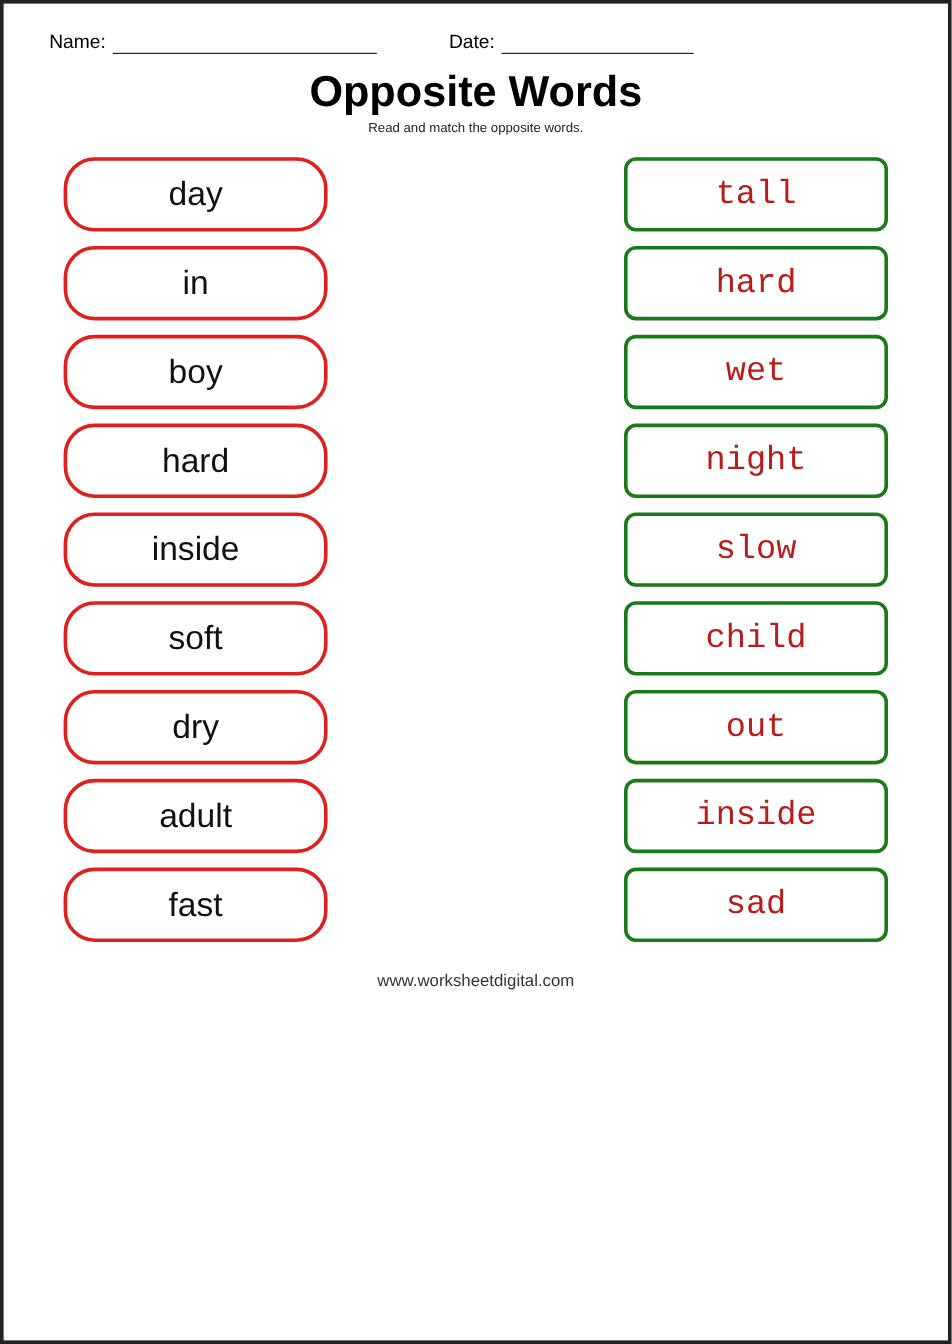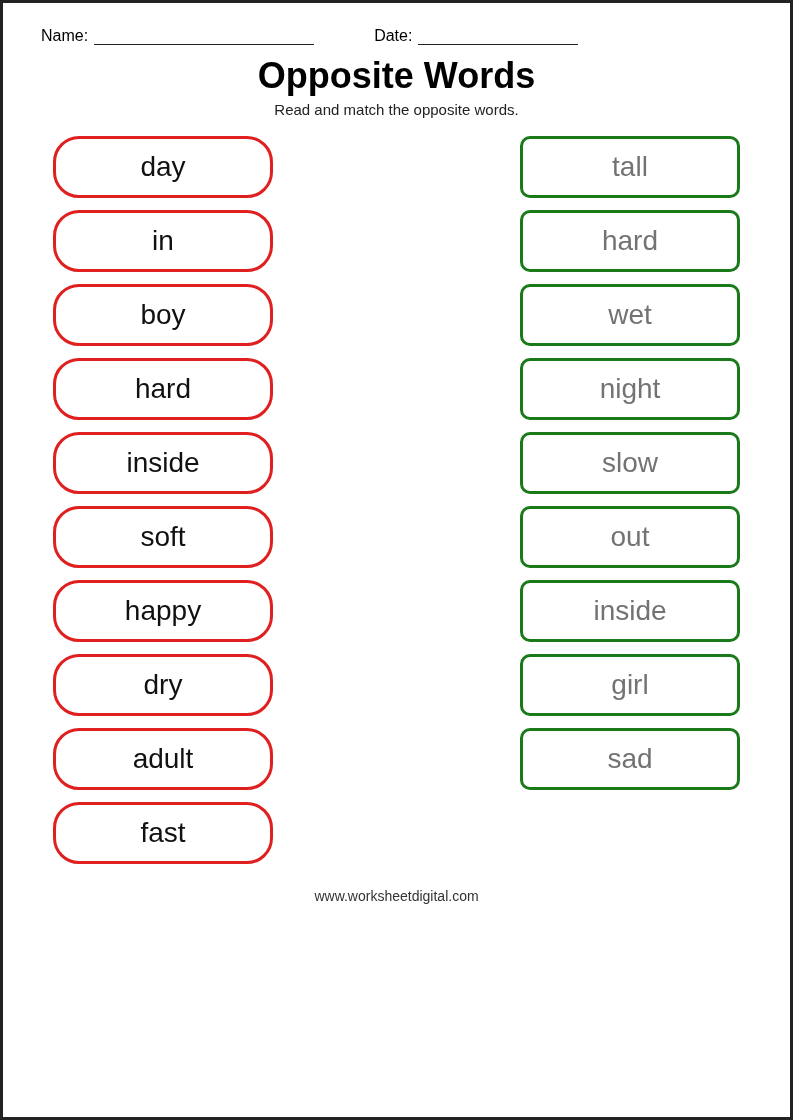--- a/index.html
+++ b/index.html
@@ -42,21 +42,21 @@
       height: 18px;
     }
     .title {
       font-size: 36px;
       font-weight: bold;
       font-family: Arial Black, Arial, sans-serif;
       margin-bottom: 4px;
       text-align: right;
     }
     .subtitle {
-      font-size: 15px;
+      font-size: 11px;
       font-family: Arial, sans-serif;
       margin-bottom: 18px;
       text-align: left;
       color: #222;
     }
     .words-container {
       width: 100%;
       display: flex;
       justify-content: space-between;
       align-items: flex-start;
@@ -80,21 +80,22 @@
       min-height: 62px;
       background: #fff;
     }
     .word-box.red {
       border-color: #e02020;
       color: #111;
       border-radius: 26px;
     }
     .word-box.green {
       border-color: #1a7a1a;
-      color: #737373;
+      color: #b91c1c;
+      font-family: Liberation Mono, monospace;
     }
     .footer {
       margin-top: 24px;
       font-size: 14px;
       color: #333;
       font-family: Liberation Sans, sans-serif;
       text-align: center;
     }
   </style>
 </head>
@@ -115,31 +116,30 @@
 <div class="subtitle">Read and match the opposite words.</div>
 
 <div class="words-container">
   <div class="column" id="left-col">
       <div class="word-box red">day</div>
       <div class="word-box red">in</div>
       <div class="word-box red">boy</div>
       <div class="word-box red">hard</div>
       <div class="word-box red">inside</div>
       <div class="word-box red">soft</div>
-      <div class="word-box red">happy</div>
       <div class="word-box red">dry</div>
       <div class="word-box red">adult</div>
       <div class="word-box red">fast</div>
     </div>
   <div class="column" id="right-col">
       <div class="word-box green">tall</div>
       <div class="word-box green">hard</div>
       <div class="word-box green">wet</div>
       <div class="word-box green">night</div>
       <div class="word-box green">slow</div>
+      <div class="word-box green">child</div>
       <div class="word-box green">out</div>
       <div class="word-box green">inside</div>
-      <div class="word-box green">girl</div>
       <div class="word-box green">sad</div>
     </div>
 </div>
 
 <div class="footer">www.worksheetdigital.com</div>
 
 </body></html>

